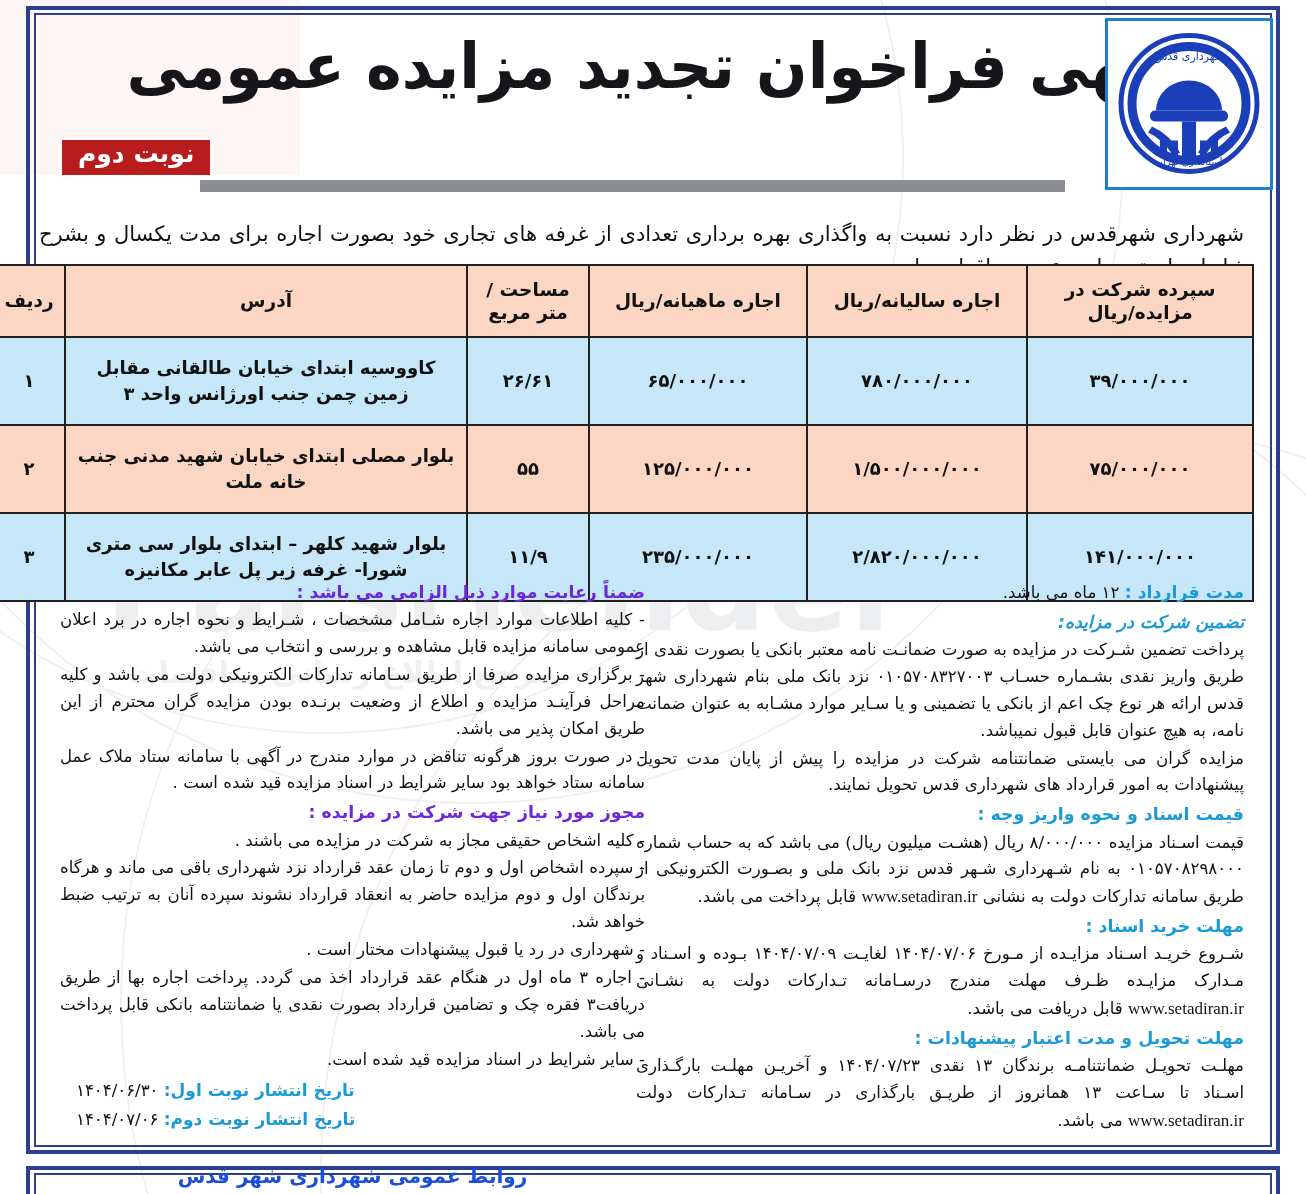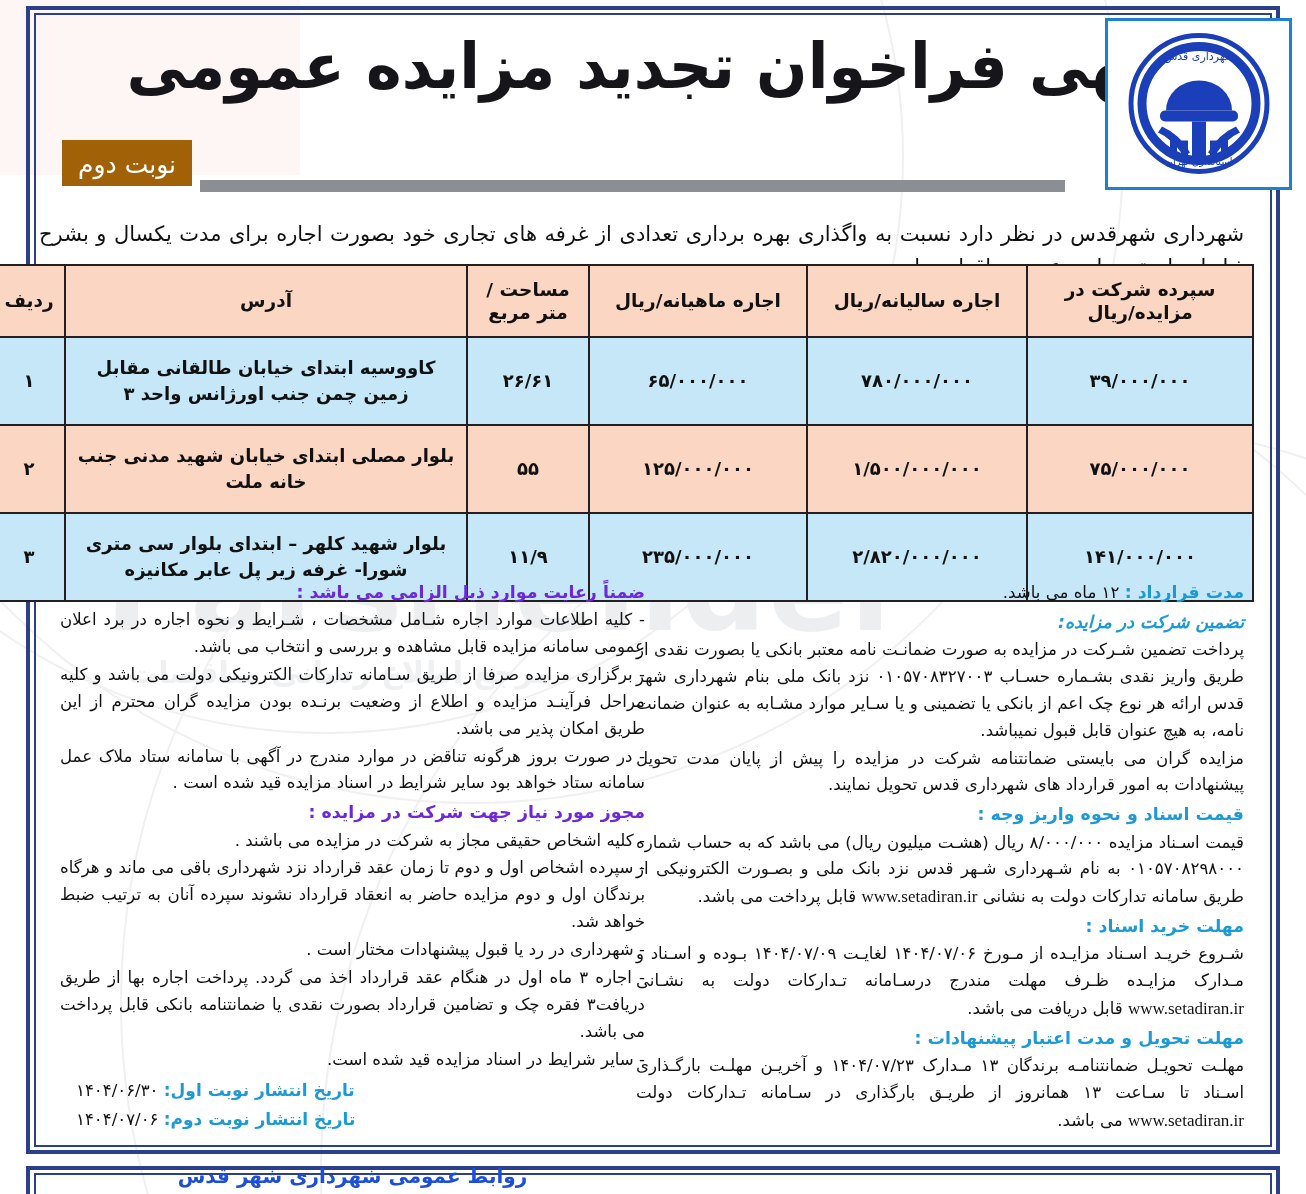--- a/index.html
+++ b/index.html
@@ -16,26 +16,26 @@
   .frame-outer{position:absolute;left:26px;top:6px;width:1254px;height:1148px;border:4px solid #2c3f8c;box-sizing:border-box;}
   .frame-inner{position:absolute;left:34px;top:13px;width:1238px;height:1134px;border:2px solid #2c3f8c;box-sizing:border-box;}
   .frame-bottom-outer{position:absolute;left:26px;top:1166px;width:1254px;height:40px;border:4px solid #2c3f8c;box-sizing:border-box;}
   .frame-bottom-inner{position:absolute;left:34px;top:1173px;width:1238px;height:30px;border:2px solid #2c3f8c;box-sizing:border-box;}
 
   
   .hdr-title{position:absolute;right:120px;top:34px;width:1000px;text-align:left;
     font-family:"DejaVu Sans","Liberation Sans",sans-serif;
     font-size:63px;font-weight:bold;color:#15151a;line-height:1.05;direction:rtl;
     white-space:nowrap;transform:scaleX(.96);transform-origin:right center;}
-  .hdr-badge{position:absolute;left:62px;top:140px;background:#a16207;color:#fff;
-    font-size:25px;font-weight:normal;padding:12px 16px 9px 16px;line-height:1;}
+  .hdr-badge{position:absolute;left:62px;top:140px;background:#b91c1c;color:#fff;
+    font-size:25px;font-weight:bold;padding:1px 16px 9px 16px;line-height:1;}
   .hdr-bar{position:absolute;left:200px;top:180px;width:865px;height:12px;background:#8b8f94;}
 
   
-  .logo-box{position:absolute;left:1105px;top:18px;width:187px;height:172px;background:#fff;border:3px solid #1f7fd4;box-sizing:border-box;padding-left:42px;}
+  .logo-box{position:absolute;left:1105px;top:18px;width:168px;height:172px;background:#fff;border:3px solid #1f7fd4;box-sizing:border-box;padding-left:42px;}
   .logo-svg{position:absolute;left:50%;top:50%;transform:translate(-50%,-50%);}
 
   
   .intro{position:absolute;right:62px;top:218px;width:1205px;text-align:justify;
     font-size:21px;color:#111;line-height:1.55;direction:rtl;}
 
   
   .tbl-wrap{position:absolute;left:54px;top:264px;width:1200px;}
   table.mz{width:100%;border-collapse:collapse;direction:rtl;table-layout:fixed;}
   table.mz th,table.mz td{border:2px solid #231f20;text-align:center;vertical-align:middle;color:#111;}
@@ -180,21 +180,21 @@
       <span class="rtlnum">۱۴۰۴/۰۷/۰۹</span>
       <span>بـوده و اسـناد و مـدارک مزایـده  ظـرف مهلت مندرج درسـامانه تـدارکات دولت به نشـانی</span>
       <span class="lat">www.setadiran.ir</span>
       <span>قابل دریافت می باشد.</span>
     </p>
 
     <p style="text-align:right;" class="h-blue">مهلت تحویل و مدت اعتبار پیشنهادات :</p>
     <p>
       <span>مهلـت تحویـل ضمانتنامـه برندگان</span>
       <span class="rtlnum">۱۳</span>
-      <span>مـدارک</span>
+      <span>نقدی</span>
       <span class="rtlnum">۱۴۰۴/۰۷/۲۳</span>
       <span>و آخریـن مهلـت بارگـذاری اسـناد تا سـاعت</span>
       <span class="rtlnum">۱۳</span>
       <span>همانروز از طریـق بارگذاری در سـامانه تـدارکات دولت</span>
       <span class="lat">www.setadiran.ir</span>
       <span>می باشد.</span>
     </p>
   </div>
 
   <div class="col col-left">

